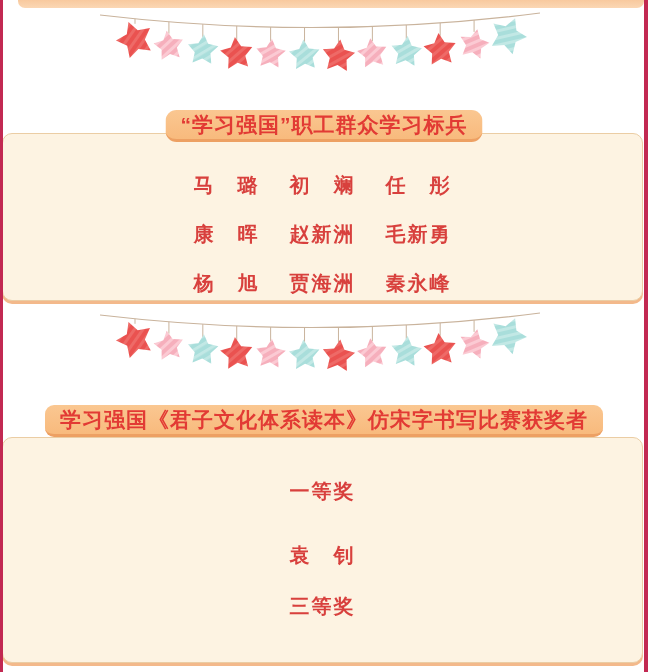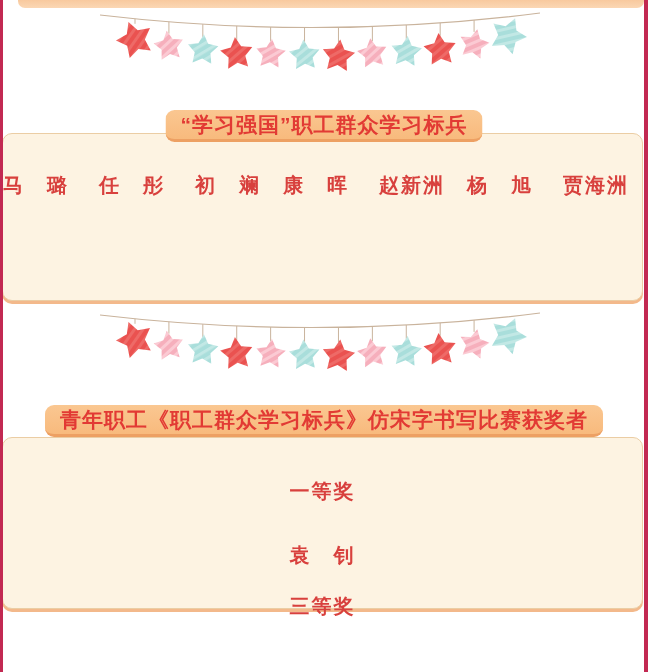--- a/index.html
+++ b/index.html
@@ -20,30 +20,30 @@
   #garland2{top:305px;}
   .badge{
     position:absolute;left:50%;transform:translateX(-50%);
     height:29px;padding:0 15px;display:flex;align-items:center;justify-content:center;
     background:linear-gradient(#fac791,#f8ba7d);
     border-bottom:3px solid #eda063;border-radius:9px;z-index:10;white-space:nowrap;
   }
   .badge span{
     font-size:21px;font-weight:bold;color:#e23a34;letter-spacing:1px;
   }
-  #badge1{top:110px;}
+  #badge1{top:110px;border-radius:11px;}
   #badge2{top:405px;}
   .panel{
     position:absolute;left:2px;right:5px;background:#fdf3e2;
     border:1px solid #ebcda4;border-radius:10px;
     box-shadow:0 3px 0 0 #f3b98b;z-index:4;box-sizing:border-box;
   }
   #panel1{top:133px;height:168px;}
-  #panel2{top:437px;height:172px;}
-  .rows{display:flex;flex-direction:row;align-items:center;gap:22px;padding-top:38px;}
+  #panel2{top:437px;height:226px;}
+  .rows{display:flex;flex-direction:column;align-items:center;gap:22px;padding-top:38px;}
   .name-row{display:flex;justify-content:center;gap:30px;}
   .winner{
     font-size:20px;font-weight:bold;color:#d8403d;letter-spacing:2px;white-space:pre;
   }
   .groups{display:flex;flex-direction:column;align-items:center;gap:24px;padding-top:40px;}
   .group{display:flex;flex-direction:column;align-items:center;gap:5px;}
   .award-label{font-size:20px;font-weight:bold;color:#d8403d;letter-spacing:2px;}
   .group .name-row{gap:38px;margin-top:32px;}
 </style>
 </head>
@@ -95,26 +95,27 @@
     </svg>
 
   <div id="badge1" class="badge">
     <span>“学习强国”职工群众学习标兵</span>
   </div>
 
   <div id="panel1" class="panel">
     <div class="rows" id="s1-rows">
         <div class="name-row">
           <span class="winner">马　璐</span>
+          <span class="winner">初　斓</span>
           <span class="winner">任　彤</span>
-          <span class="winner">初　斓</span>
         </div>
         <div class="name-row">
           <span class="winner">康　晖</span>
           <span class="winner">赵新洲</span>
+          <span class="winner">毛新勇</span>
         </div>
         <div class="name-row">
           <span class="winner">杨　旭</span>
           <span class="winner">贾海洲</span>
           <span class="winner">秦永峰</span>
         </div>
       </div>
   </div>
 
   <svg id="garland2" class="garland" viewBox="0 0 648 78">
@@ -152,21 +153,21 @@
       <line x1="406.27272727272725" y1="20.0" x2="406.27272727272725" y2="33.9" stroke="#c9b39c" stroke-width="1"></line>
       <polygon points="406.3,30.9 411.2,40.2 421.5,42.0 414.2,49.5 415.7,59.9 406.3,55.2 396.9,59.9 398.4,49.5 391.1,42.0 401.4,40.2" fill="url(#garland2-teal)" transform="rotate(5 406.27272727272725 46.9)"></polygon>
       <line x1="440.18181818181813" y1="17.9" x2="440.18181818181813" y2="30.8" stroke="#c9b39c" stroke-width="1"></line>
       <polygon points="440.2,27.8 445.4,37.7 456.3,39.6 448.6,47.6 450.2,58.6 440.2,53.7 430.2,58.6 431.8,47.6 424.0,39.6 435.0,37.7" fill="url(#garland2-red)" transform="rotate(-6 440.18181818181813 44.8)"></polygon>
       <line x1="474.09090909090907" y1="15.2" x2="474.09090909090907" y2="26.9" stroke="#c9b39c" stroke-width="1"></line>
       <polygon points="474.1,23.9 478.8,32.9 488.8,34.6 481.8,41.9 483.2,51.9 474.1,47.5 465.0,51.9 466.4,41.9 459.3,34.6 469.4,32.9" fill="url(#garland2-pink)" transform="rotate(12 474.09090909090907 39.4)"></polygon>
       <polygon points="508.0,11.8 513.8,22.8 526.1,24.9 517.4,33.8 519.2,46.2 508.0,40.7 496.8,46.2 498.6,33.8 489.9,24.9 502.2,22.8" fill="url(#garland2-teal)" transform="rotate(22 508 30.8)"></polygon>
     </svg>
 
   <div id="badge2" class="badge">
-    <span>青年职工《职工群众学习标兵》仿宋字书写比赛获奖者</span>
+    <span>学习强国《君子文化体系读本》仿宋字书写比赛获奖者</span>
   </div>
 
   <div id="panel2" class="panel">
     <div class="groups" id="s2-groups">
         <div class="group">
           <div class="award-label">一等奖</div>
           <div class="name-row">
             <span class="winner">袁　钊</span>
           </div>
         </div>

